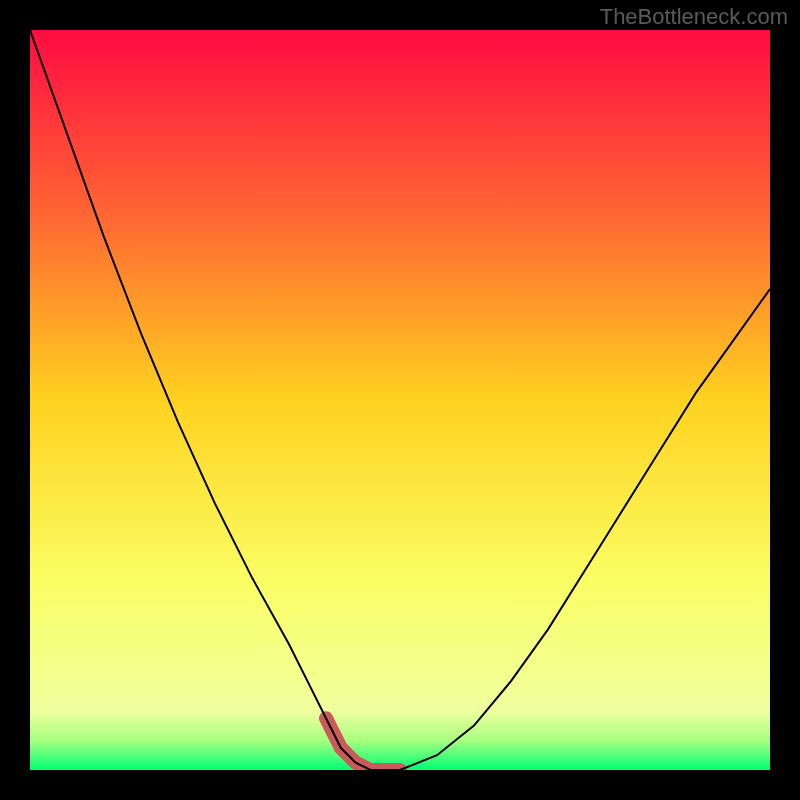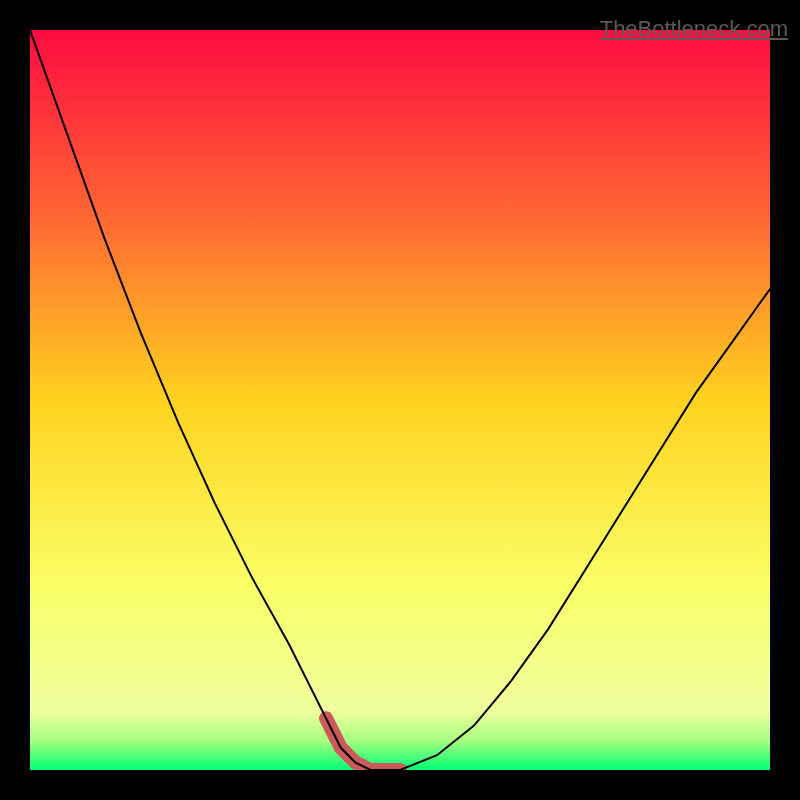--- a/index.html
+++ b/index.html
@@ -6,27 +6,26 @@
     margin: 0;
     padding: 0;
     width: 800px;
     height: 800px;
     background: #000;
     position: relative;
     font-family: Arial, sans-serif;
   }
   .watermark {
     position: absolute;
-    top: 16px;
+    top: 4px;
     right: 12px;
     color: #5a5a5a;
     font-size: 22px;
     font-weight: 500;
     z-index: 10;
-    text-decoration: underline;
   }
   .plot-area {
     position: absolute;
     left: 30px;
     top: 30px;
     width: 740px;
     height: 740px;
   }
   .plot-area svg {
     display: block;

